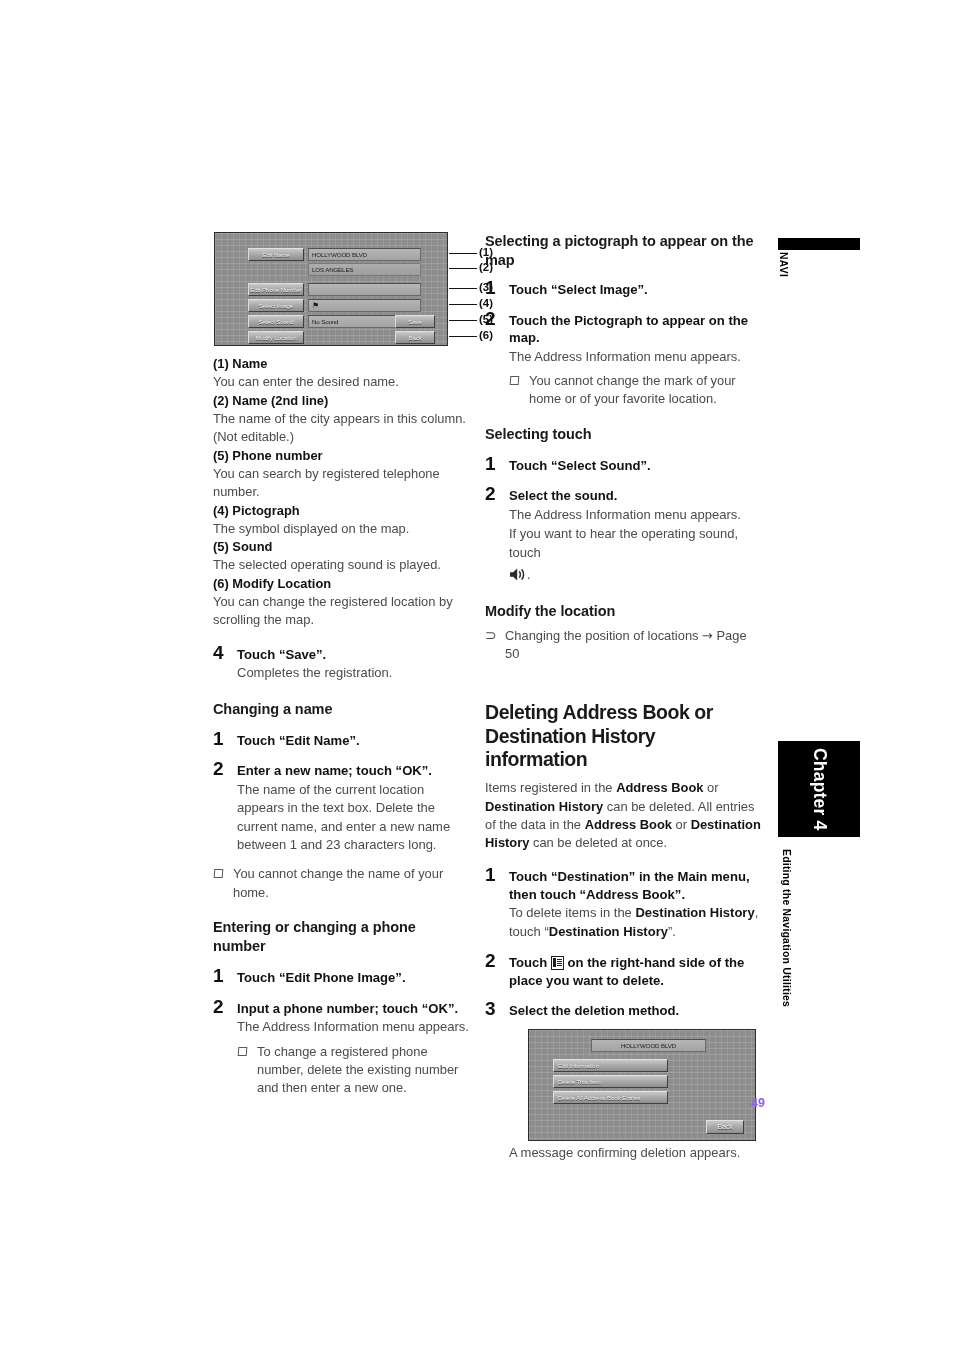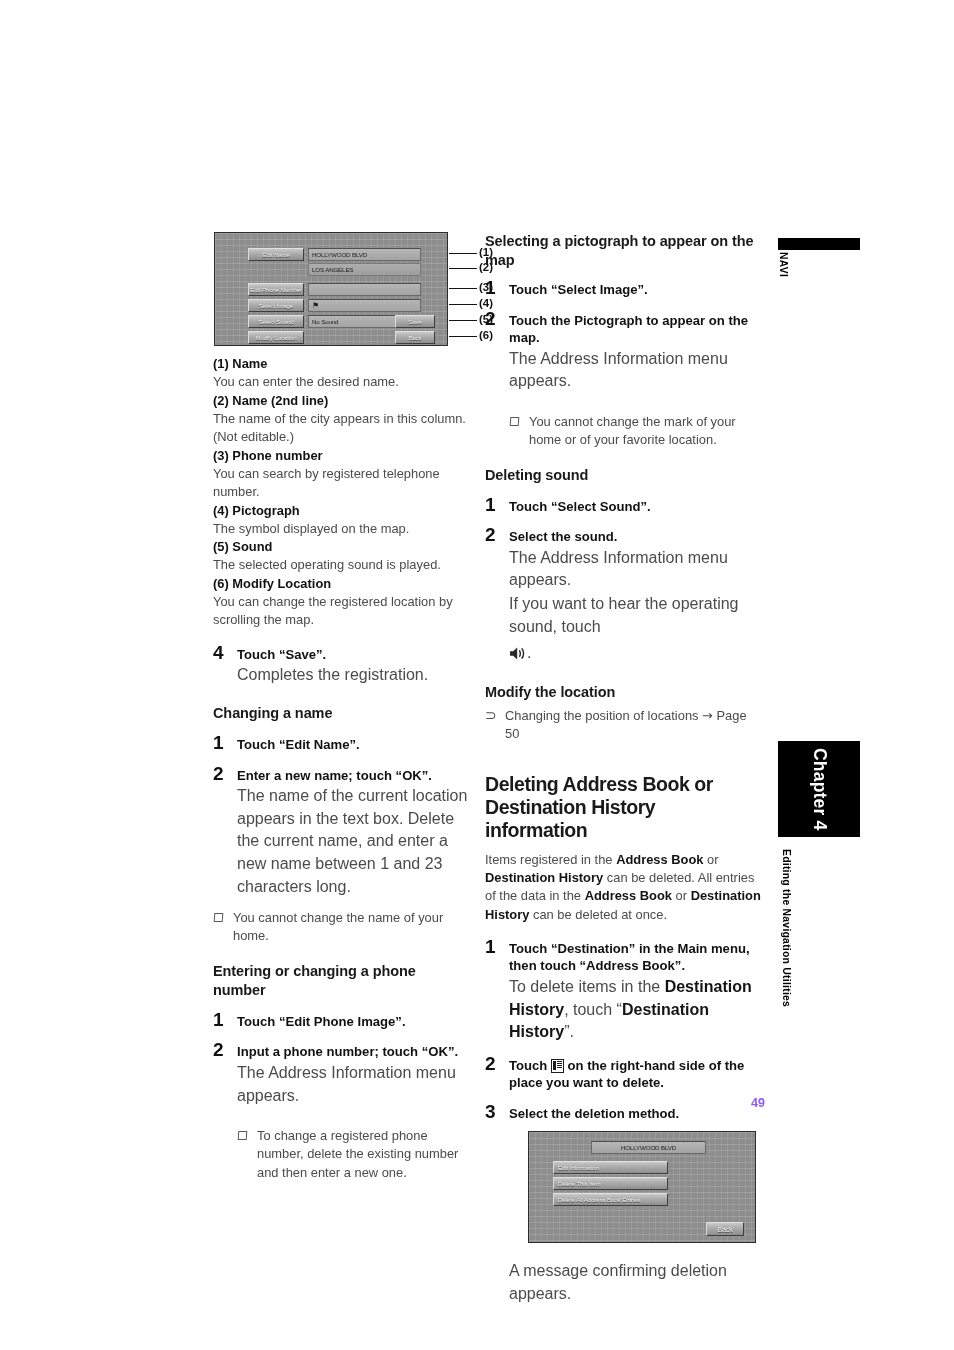--- a/index.html
+++ b/index.html
@@ -39,21 +39,21 @@
     font-size: 14.5px;
     font-weight: bold;
     line-height: 1.32;
     margin: 0 0 9px 0;
     letter-spacing: -0.1px;
   }
   .h1 {
     font-size: 19.5px;
     font-weight: bold;
     line-height: 1.2;
-    margin: 7px 0 8px 0;
+    margin: 16px 0 8px 0;
     letter-spacing: -0.45px;
   }
   .body {
     font-size: 12.9px;
     line-height: 1.415;
     color: #4b4b4b;
     margin: 0;
   }
   .bold-run { font-weight: bold; color: #141414; }
 
@@ -73,31 +73,31 @@
     line-height: 1;
   }
   .step-title {
     font-size: 13.1px;
     font-weight: bold;
     line-height: 1.34;
     color: #111;
     margin: 0;
   }
   .step-body {
-    font-size: 16px;
+    font-size: 13px;
     line-height: 1.415;
     color: #4b4b4b;
     margin: 1px 0 0 0;
   }
 
   
   .note {
     position: relative;
     padding-left: 20px;
-    margin-top: 20px;
+    margin-top: 6px;
     font-size: 12.9px;
     line-height: 1.415;
     color: #4b4b4b;
   }
   .note::before {
     content: "";
     position: absolute;
     left: 1px;
     top: 4px;
     width: 7px;
@@ -381,21 +381,21 @@
       </div>
     </div>
 
     <div style="height:9px;"></div>
 
     <div class="desc-list">
       <div class="item-h">(1) Name</div>
       <div class="item-b">You can enter the desired name.</div>
       <div class="item-h">(2) Name (2nd line)</div>
       <div class="item-b">The name of the city appears in this column. (Not editable.)</div>
-      <div class="item-h">(3) Phone number</div>
+      <div class="item-h">(5) Phone number</div>
       <div class="item-b">You can search by registered telephone number.</div>
       <div class="item-h">(4) Pictograph</div>
       <div class="item-b">The symbol displayed on the map.</div>
       <div class="item-h">(5) Sound</div>
       <div class="item-b">The selected operating sound is played.</div>
       <div class="item-h">(6) Modify Location</div>
       <div class="item-b">You can change the registered location by scrolling the map.</div>
     </div>
 
     <div class="step" style="margin-top:16px;">
@@ -446,21 +446,21 @@
     </div>
 
     <div class="step">
       <span class="step-num">2</span>
       <div class="step-title">Touch the Pictograph to appear on the map.</div>
       <div class="step-body">The Address Information menu appears.</div>
       <div class="note">You cannot change the mark of your home or of your favorite location.</div>
     </div>
 
     <div style="height:16px;"></div>
-    <div class="h2">Deleting sound</div>
+    <div class="h2">Selecting touch</div>
 
     <div class="step">
       <span class="step-num">1</span>
       <div class="step-title">Touch “Select Sound”.</div>
     </div>
 
     <div class="step">
       <span class="step-num">2</span>
       <div class="step-title">Select the sound.</div>
       <div class="step-body">The Address Information menu appears.</div>
@@ -509,21 +509,21 @@
           <div class="ui-field center" style="position:absolute; left:62px; top:9px; width:115px; height:13px;">HOLLYWOOD BLVD</div>
 
           <div class="ui-btn" style="position:absolute; left:24px; top:29px; width:115px; height:13px; justify-content:flex-start; padding-left:4px;">Edit Information</div>
           <div class="ui-btn" style="position:absolute; left:24px; top:45px; width:115px; height:13px; justify-content:flex-start; padding-left:4px;">Delete This Item</div>
           <div class="ui-btn" style="position:absolute; left:24px; top:61px; width:115px; height:13px; justify-content:flex-start; padding-left:4px;">Delete All Address Book Entries</div>
 
           <div class="ui-btn" style="position:absolute; left:177px; top:90px; width:38px; height:14px; font-size:7px;">Back</div>
         </div>
       </div>
 
-      <div class="step-body" style="margin-top:17px;">A message confirming deletion appears.</div>
+      <div class="step-body" style="margin-top:3px;">A message confirming deletion appears.</div>
     </div>
   </div>
 
   <div class="tab-navi-bar"></div>
   <div class="tab-navi-text">NAVI</div>
 
   <div class="tab-chapter-box">
     <div class="tab-chapter-text">Chapter 4</div>
   </div>
   <div class="tab-chapter-sub">Editing the Navigation Utilities</div>

